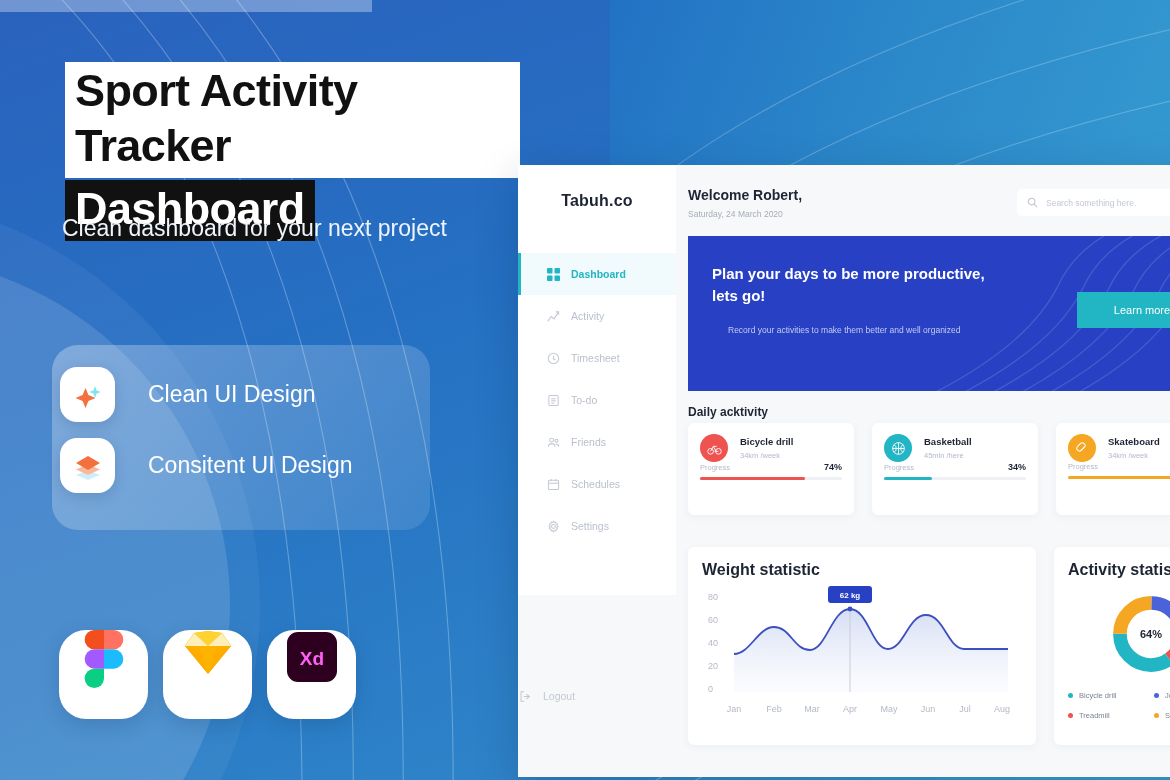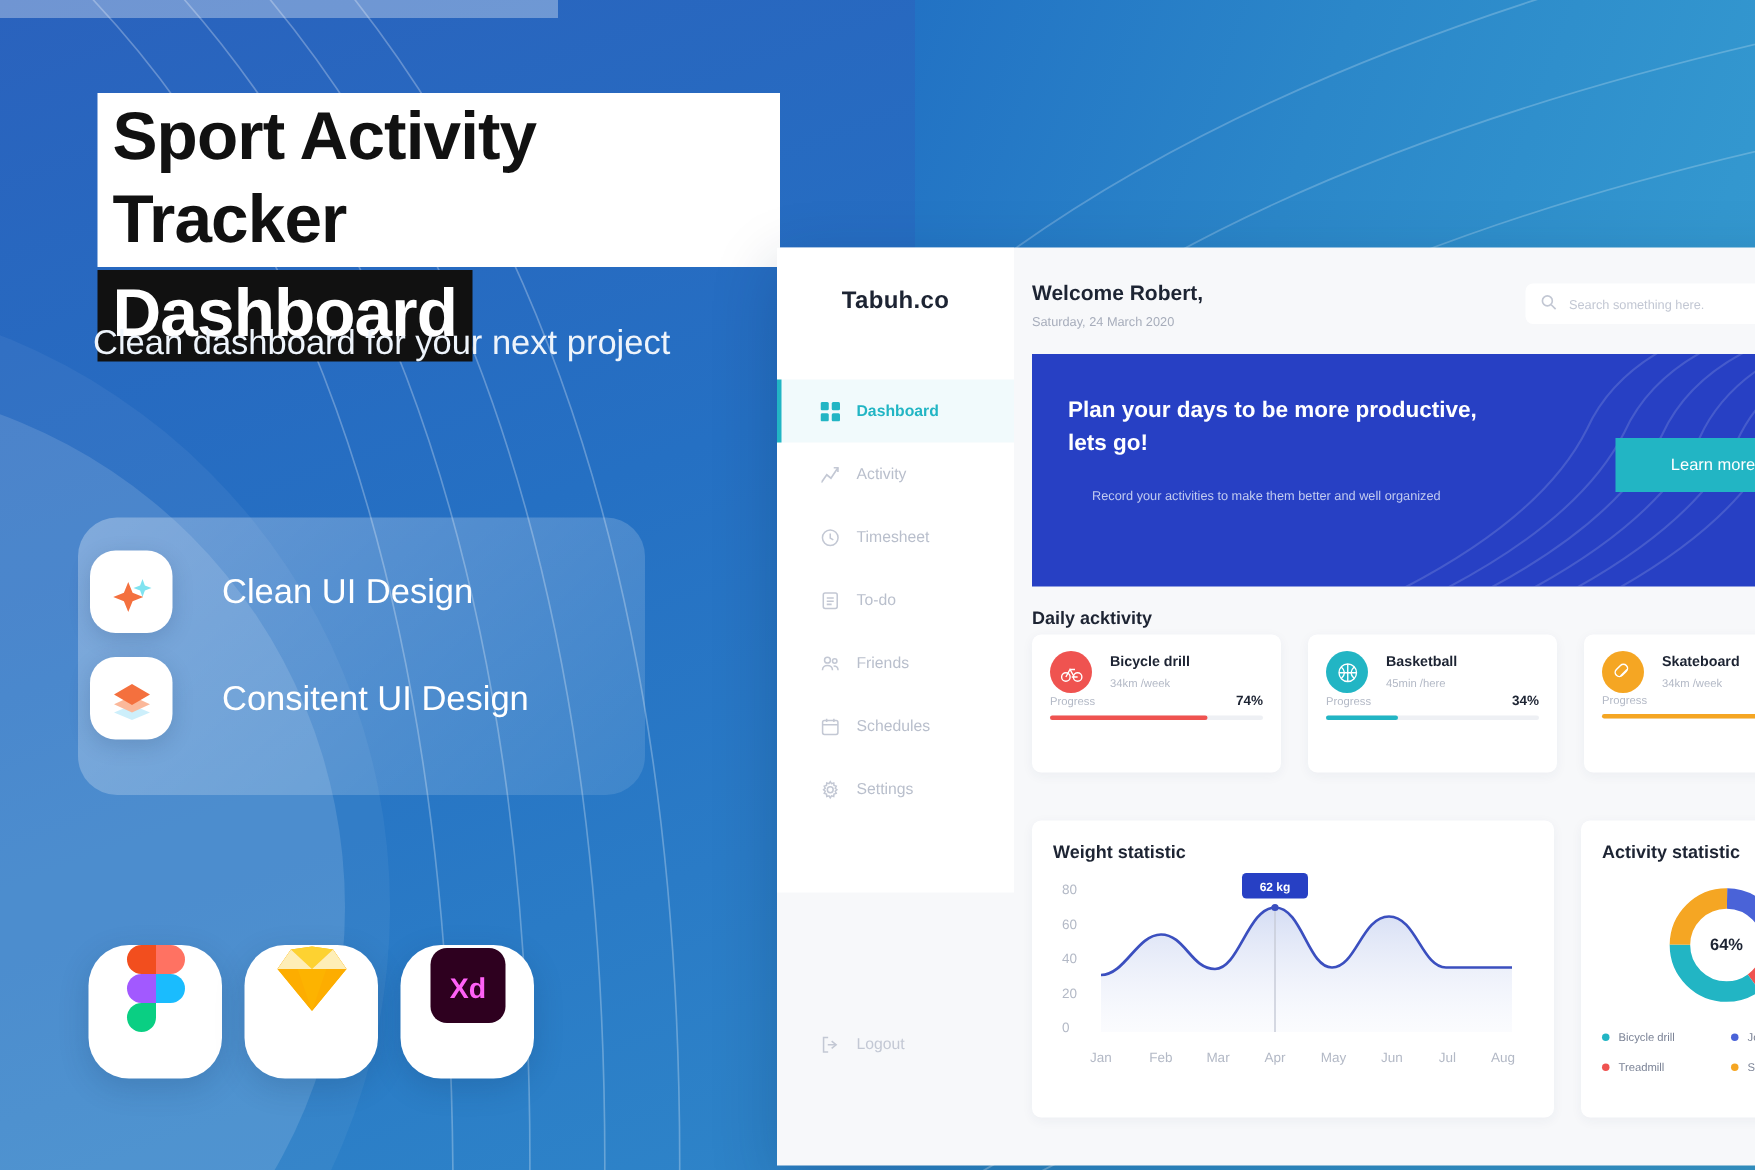--- a/index.html
+++ b/index.html
@@ -95,21 +95,21 @@
   .nav-item.active::before {
     content:""; position:absolute; left:0; top:0; width:3px; height:100%;
     background:#22b5c4;
   }
   .nav-ico {
     width:14px; height:14px; margin-right:11px; flex:none;
     display:flex; align-items:center; justify-content:center;
   }
   .logout {
     position:absolute; left:0; top:524px; display:flex; align-items:center;
-    padding-left:28px; font-size:10.5px; color:#c3c8d4;
+    font-size:10.5px; color:#c3c8d4;
   }
 
   .main { position:absolute; left:158px; top:0; right:0; bottom:0; }
   .welcome { position:absolute; left:12px; top:22px; }
   .welcome h1 { font-size:14px; color:#1d2433; font-weight:bold; }
   .welcome .date { font-size:8.5px; color:#a7adbb; margin-top:6px; }
   .search {
     position:absolute; left:341px; top:24px; width:230px; height:27px;
     background:#ffffff; border-radius:5px;
     display:flex; align-items:center; padding-left:10px;
@@ -162,21 +162,21 @@
   .panel-weight {
     position:absolute; left:12px; top:382px; width:348px; height:198px;
     background:#ffffff; border-radius:6px; padding:14px 14px 0 14px;
     box-shadow:0 2px 8px rgba(30,50,90,.05);
   }
   .panel-act {
     position:absolute; left:378px; top:382px; width:194px; height:198px;
     background:#ffffff; border-radius:6px; padding:14px;
     box-shadow:0 2px 8px rgba(30,50,90,.05);
   }
-  .panel-title { font-size:12px; font-weight:bold; color:#1d2433; }
+  .panel-title { font-size:16px; font-weight:bold; color:#1d2433; }
 
   .donut-wrap { position:relative; width:82px; height:82px; margin:14px auto 0 auto; }
   .donut-center {
     position:absolute; inset:0; display:flex; align-items:center;
     justify-content:center; font-size:11px; font-weight:bold; color:#1d2433;
   }
   .legend {
     display:grid; grid-template-columns:1fr 1fr; gap:11px 6px; margin-top:16px;
   }
   .leg { display:flex; align-items:center; font-size:7.5px; color:#7b8396; }

